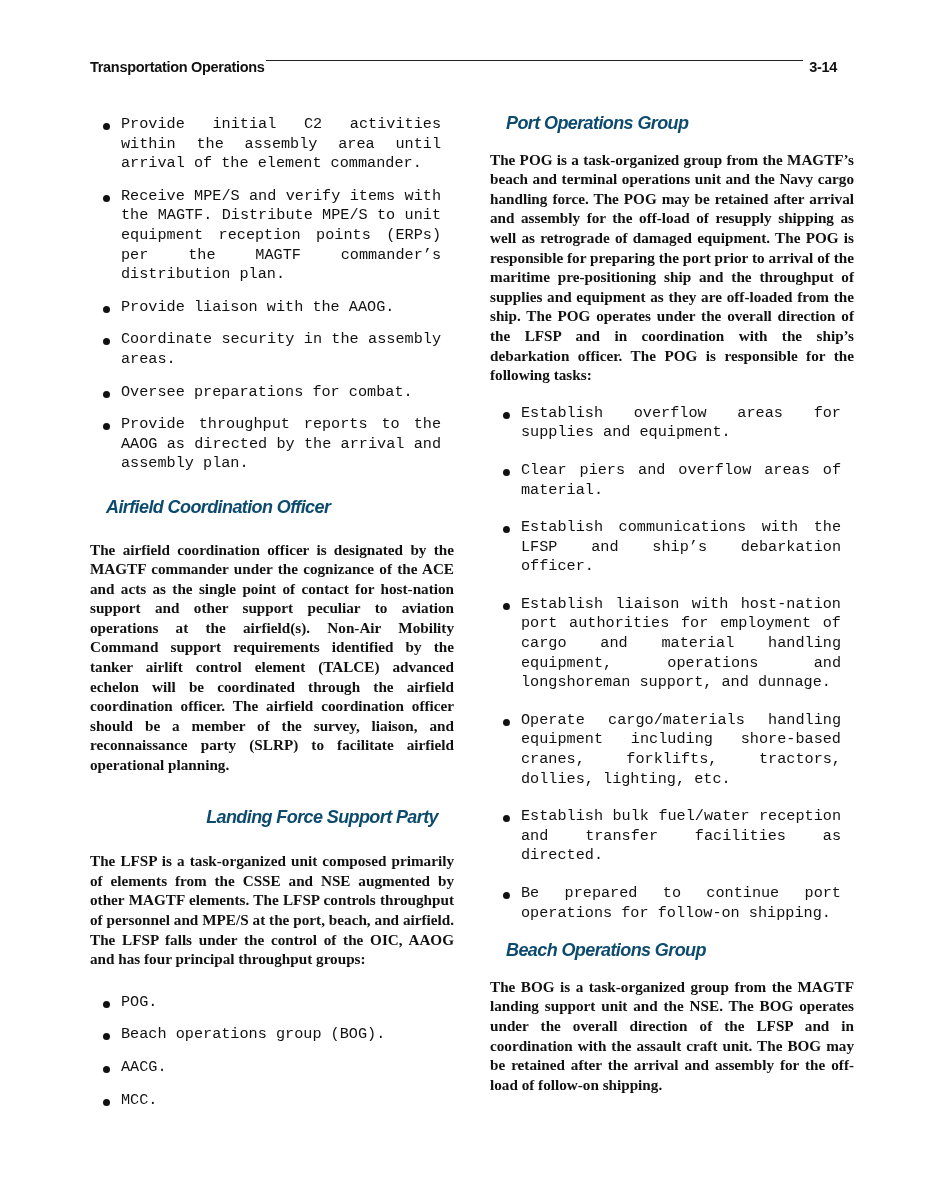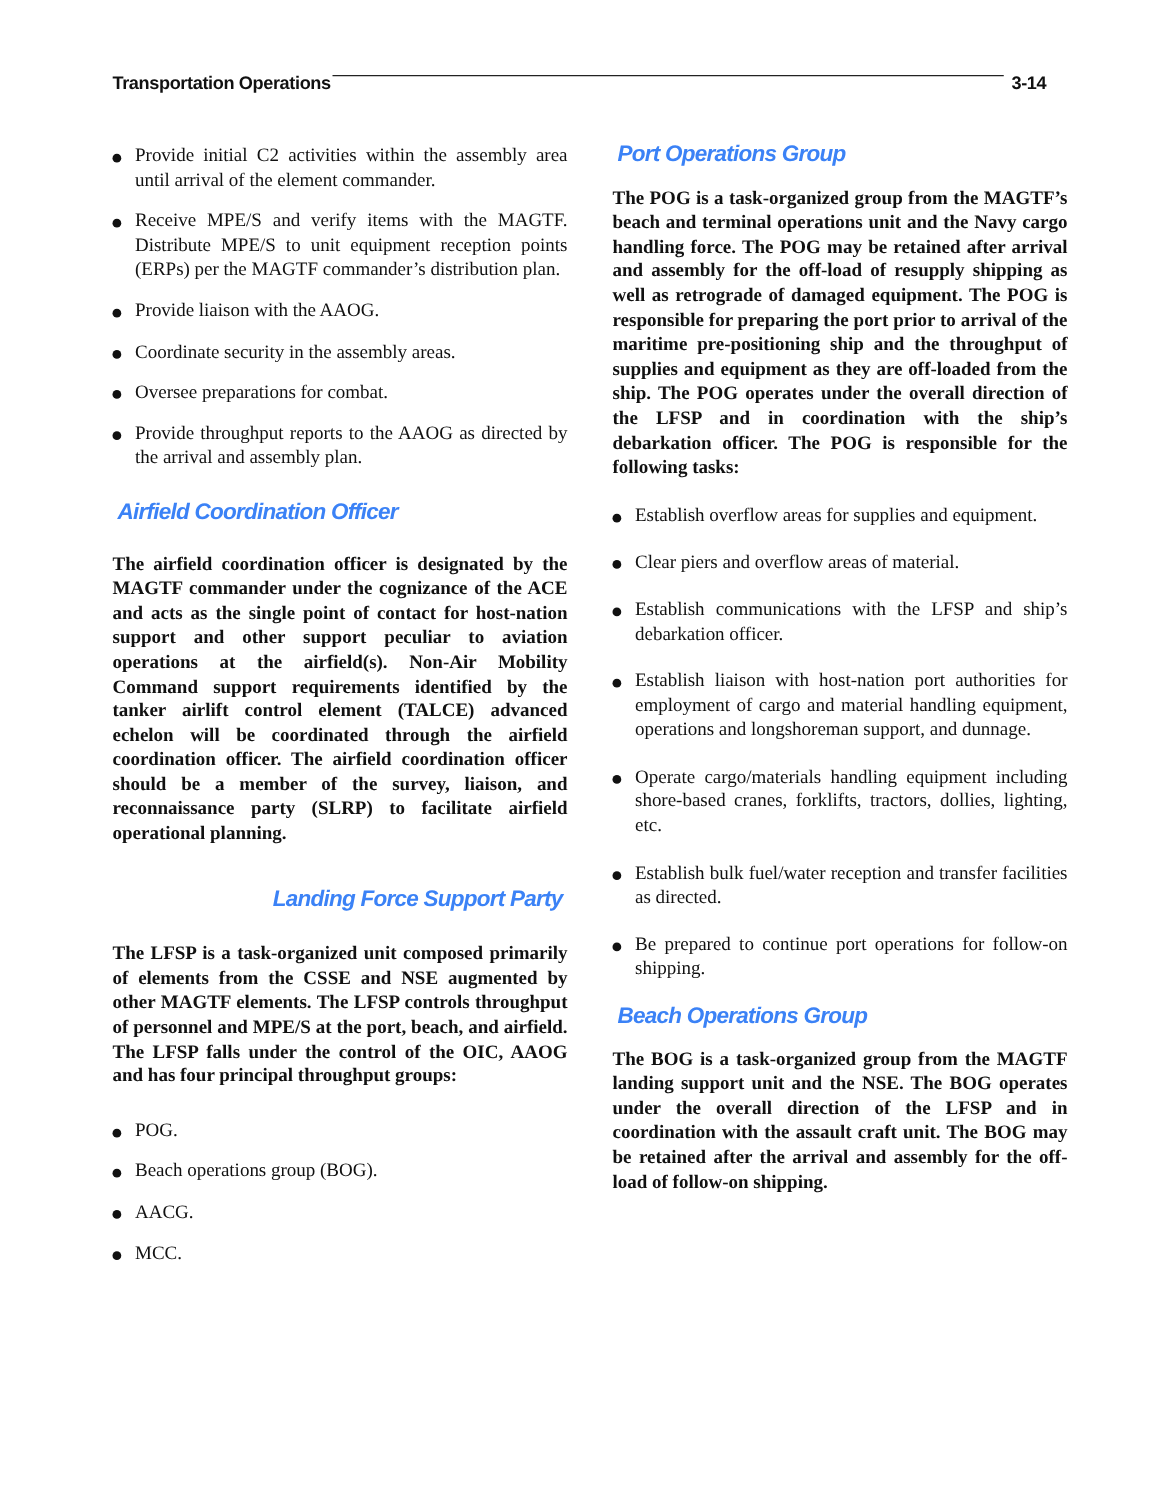--- a/index.html
+++ b/index.html
@@ -40,22 +40,23 @@
       width: 364px;
       font-family: "Liberation Serif", serif;
       font-size: 15.2px;
       line-height: 19.6px;
     }
     .col-left { left: 90px; }
     .col-right { left: 490px; }
 
     .bullets {
       list-style: none;
-      margin: 0;
+      margin: 13px;
       padding: 0;
+      font-family: Liberation Mono, monospace;
     }
     .bullets li {
       position: relative;
       padding-left: 18px;
       text-align: justify;
       margin-bottom: 13px;
     }
     .bullets li .dot {
       position: absolute;
       left: 0;
@@ -64,22 +65,22 @@
       height: 7px;
       border-radius: 50%;
       background: #111;
     }
     .bullets.spaced li { margin-bottom: 18px; }
     .heading {
       font-family: "Liberation Sans", sans-serif;
       font-style: italic;
       font-size: 18px;
       letter-spacing: -0.6px;
-      margin: 4px;
-      color: #3b82f6;
+      margin: 16px;
+      color: #0c4a6e;
     }
     p.para {
       margin: 0;
       text-align: justify;
       font-weight: bold;
     }
   </style>
 </head>
 <body>
 

